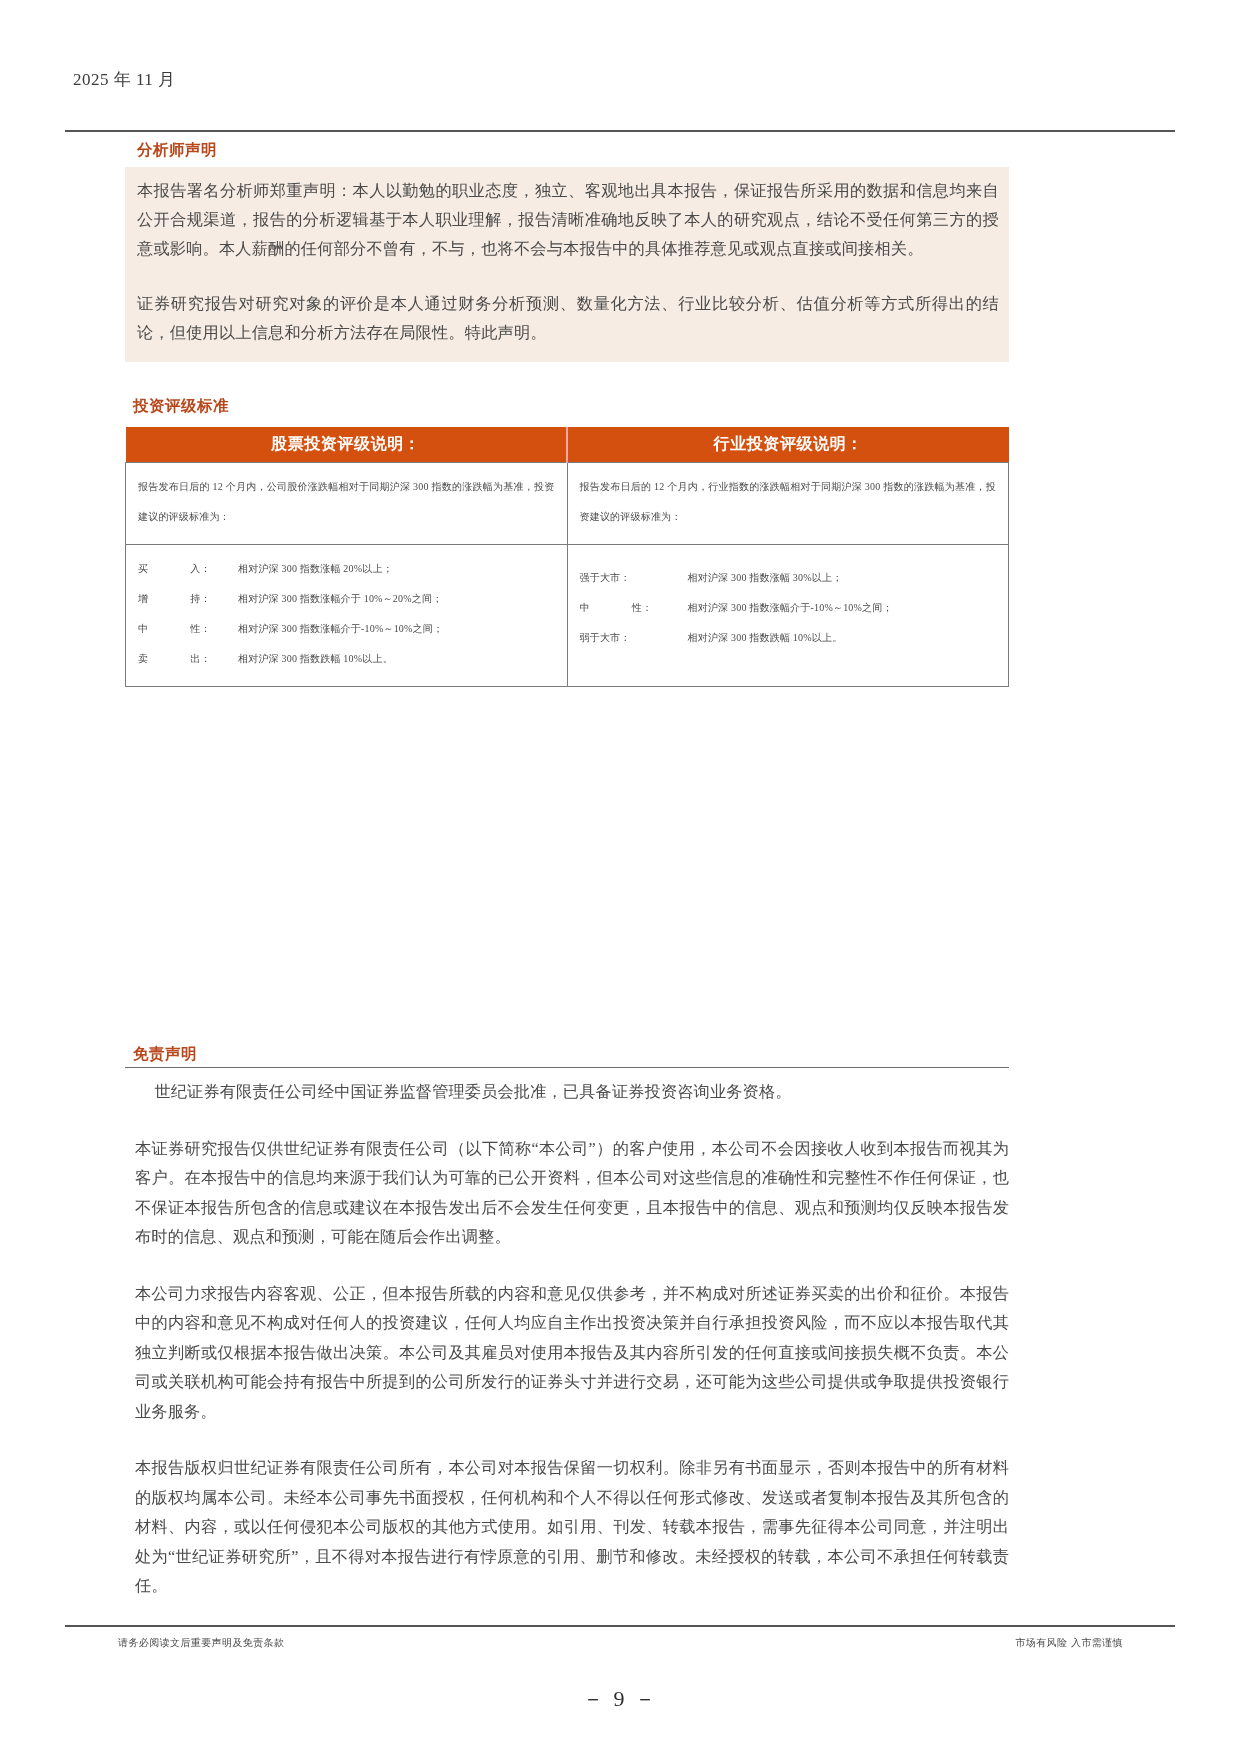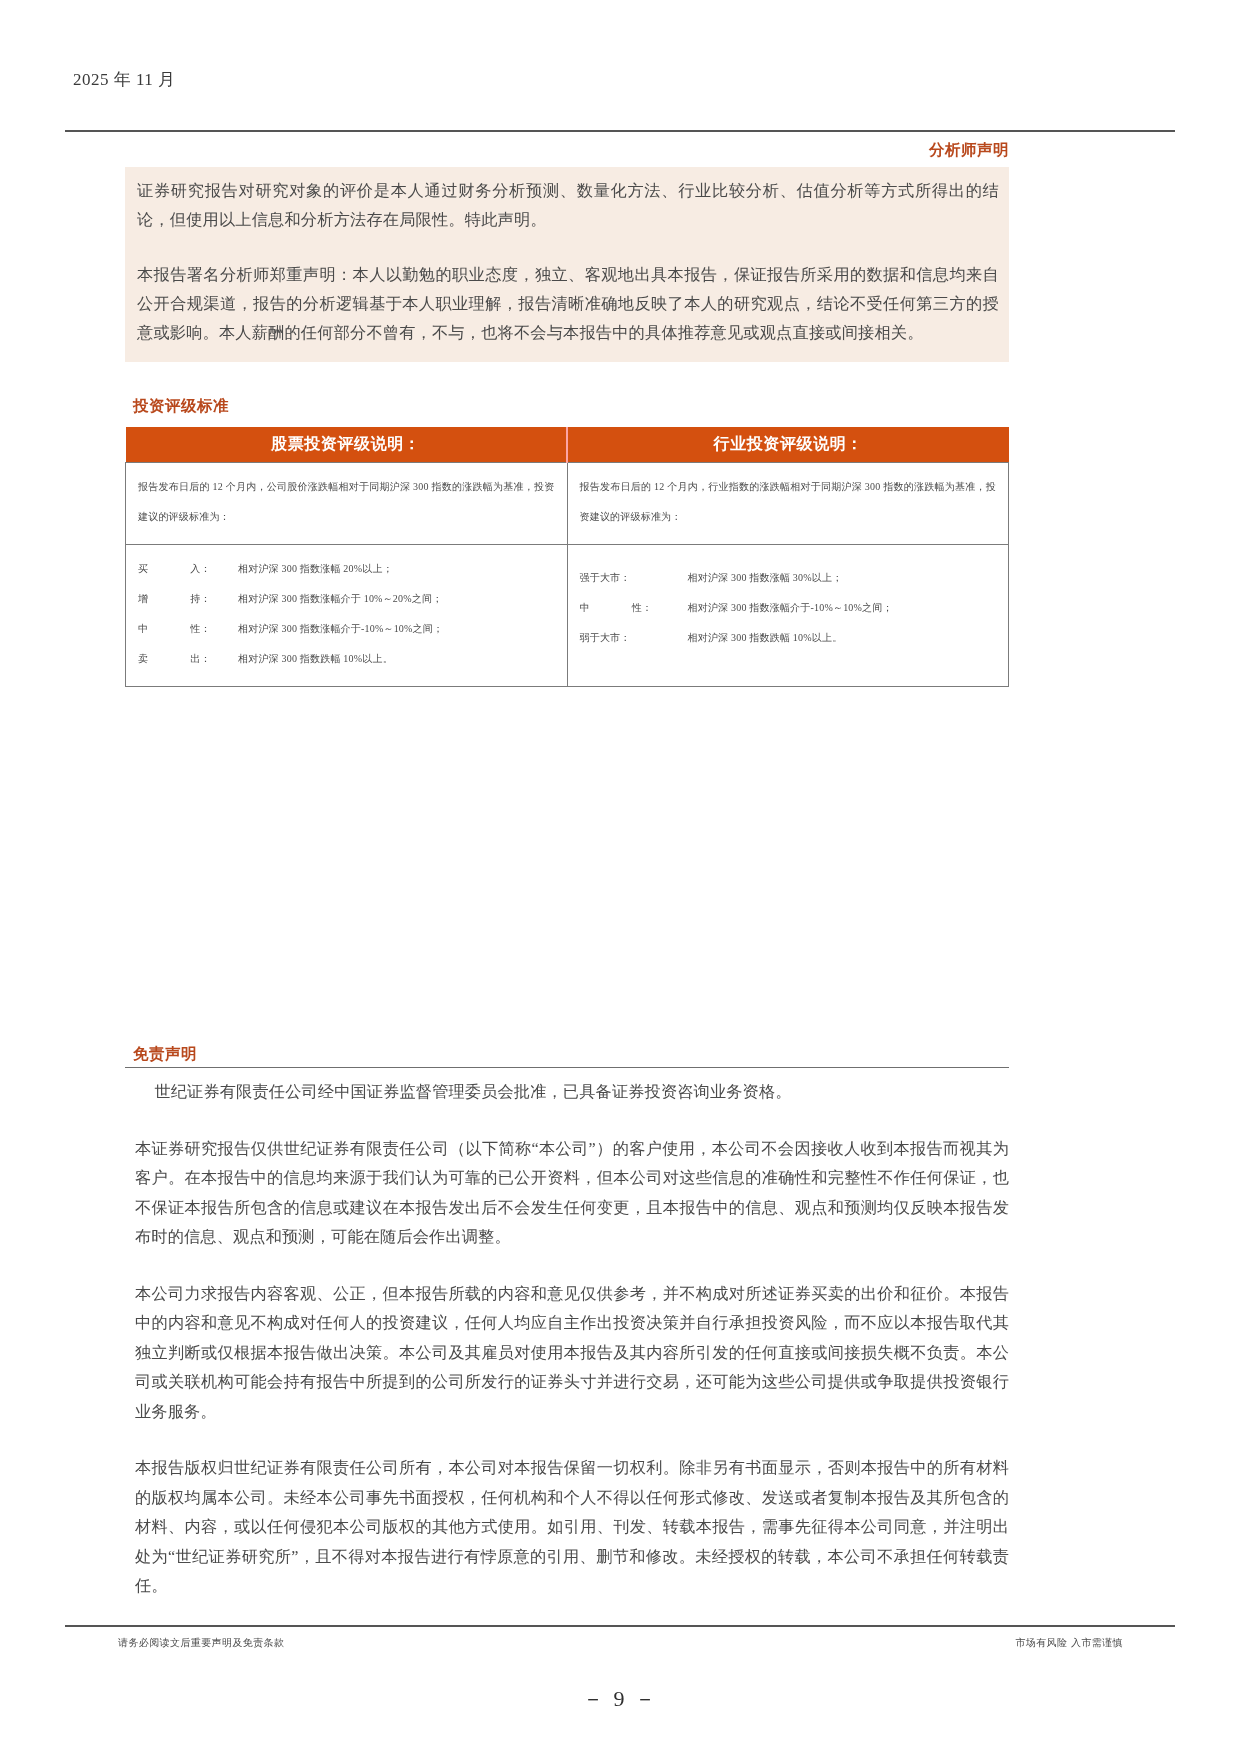--- a/index.html
+++ b/index.html
@@ -108,21 +108,20 @@
     top: 140px;
     width: 884px;
   }
   .analyst-heading {
     font-family: "DejaVu Sans", "Liberation Sans", sans-serif;
     font-size: 15.5px;
     font-weight: bold;
     color: #b8481c;
     letter-spacing: 0.5px;
     margin: 0 0 6px 12px;
-    text-align: right;
   }
   .analyst-box {
     background: #f7ece3;
     padding: 10px 10px 14px 12px;
     box-sizing: border-box;
   }
   .analyst-box p {
     margin: 0;
     font-size: 16.2px;
     line-height: 29px;
@@ -261,22 +260,22 @@
 <div class="page">
 
   <div class="header">
     <div class="header-date">2025 年 11 月</div>
   </div>
   <div class="header-rule"></div>
 
   <div class="analyst-section">
     <div class="analyst-heading">分析师声明</div>
     <div class="analyst-box">
+      <p>本报告署名分析师郑重声明：本人以勤勉的职业态度，独立、客观地出具本报告，保证报告所采用的数据和信息均来自公开合规渠道，报告的分析逻辑基于本人职业理解，报告清晰准确地反映了本人的研究观点，结论不受任何第三方的授意或影响。本人薪酬的任何部分不曾有，不与，也将不会与本报告中的具体推荐意见或观点直接或间接相关。</p>
       <p>证券研究报告对研究对象的评价是本人通过财务分析预测、数量化方法、行业比较分析、估值分析等方式所得出的结论，但使用以上信息和分析方法存在局限性。特此声明。</p>
-      <p>本报告署名分析师郑重声明：本人以勤勉的职业态度，独立、客观地出具本报告，保证报告所采用的数据和信息均来自公开合规渠道，报告的分析逻辑基于本人职业理解，报告清晰准确地反映了本人的研究观点，结论不受任何第三方的授意或影响。本人薪酬的任何部分不曾有，不与，也将不会与本报告中的具体推荐意见或观点直接或间接相关。</p>
     </div>
   </div>
 
   <div class="rating-section">
     <div class="rating-heading">投资评级标准</div>
     <table class="rating-table">
       <tbody>
           <tr class="hdr-row">
         <th class="thead-left">股票投资评级说明：</th>
         <th>行业投资评级说明：</th>

